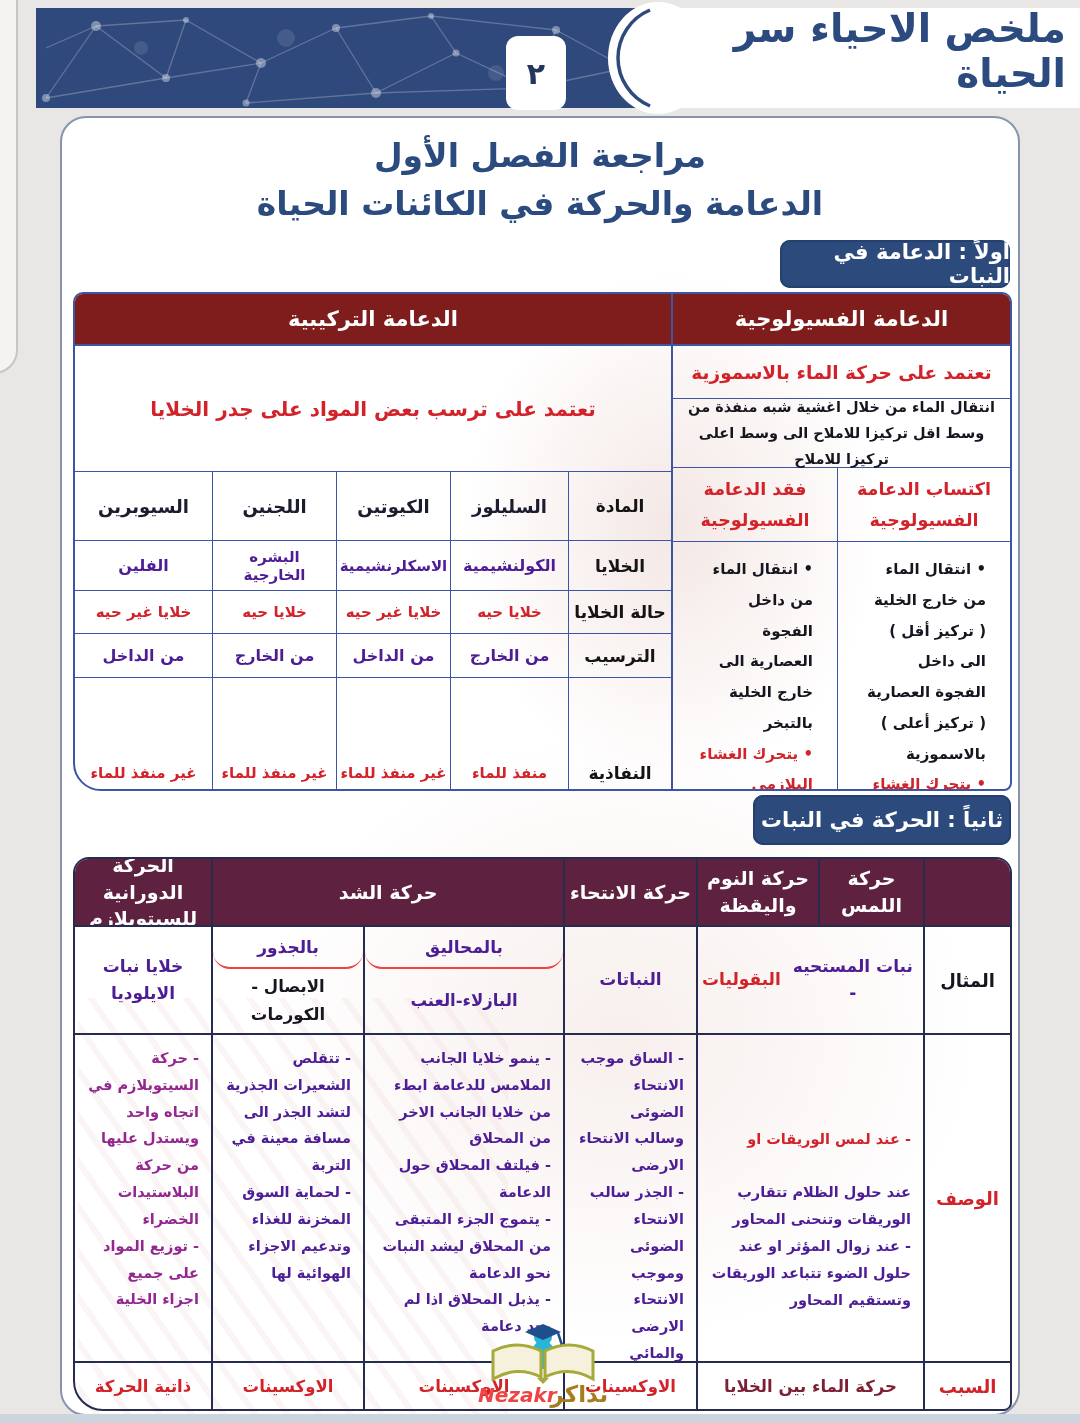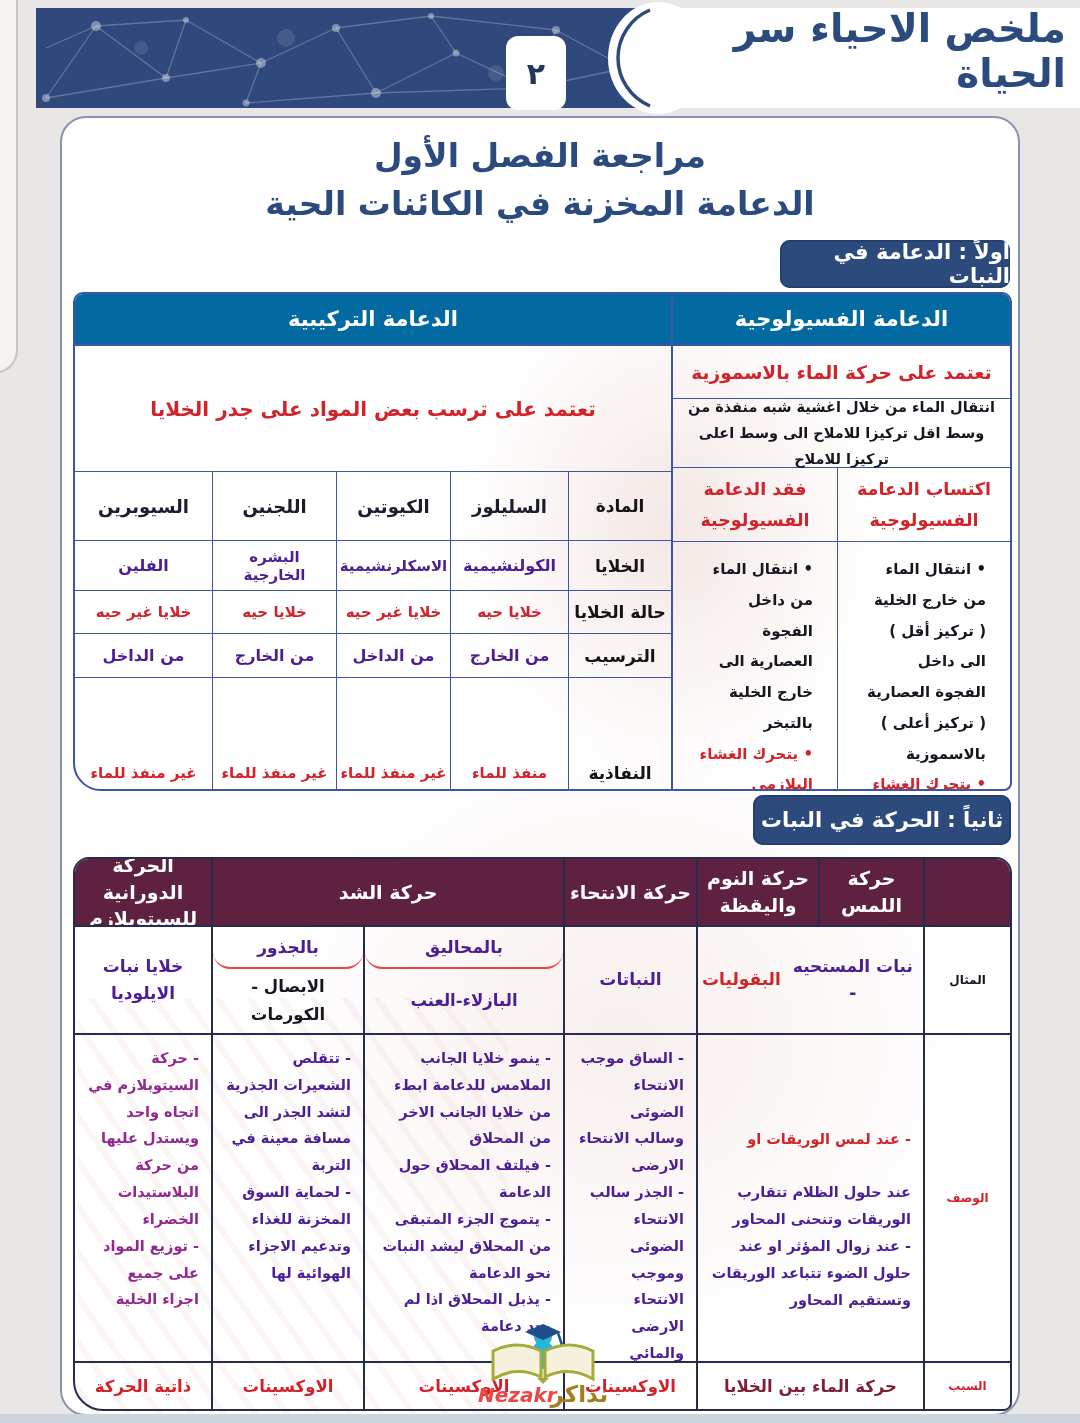--- a/index.html
+++ b/index.html
@@ -41,21 +41,21 @@
     box-shadow:0 0 0 2px #24406e inset;}
   .badge1{left:718px;top:122px;width:230px;height:48px;}
   .badge2{left:691px;top:677px;width:258px;height:50px;}
 
   
   .t1{position:absolute;left:11px;top:174px;width:935px;height:495px;direction:rtl;z-index:1;
     display:grid;grid-template-columns:337px 1fr;
     border:2px solid #3c56a5;border-radius:10px 10px 8px 28px;overflow:hidden;}
   .t1col{display:flex;flex-direction:column;min-width:0;}
   .t1col.struct{border-inline-start:2px solid #3c56a5;}
-  .h1{height:50px;flex:0 0 50px;background:#0369a1;color:#fff;font-size:21px;font-weight:bold;
+  .h1{height:50px;flex:0 0 50px;background:#7f1d1d;color:#fff;font-size:21px;font-weight:bold;
     display:flex;align-items:center;justify-content:center;border-bottom:2px solid #3c56a5;}
   .dep{height:52px;flex:0 0 52px;display:flex;align-items:center;justify-content:center;
     color:#d2232a;font-weight:bold;font-size:18.5px;border-bottom:1.7px solid #3c56a5;text-align:center;}
   .def{height:68px;flex:0 0 68px;display:flex;align-items:center;justify-content:center;text-align:center;
     color:#15161f;font-weight:bold;font-size:14.5px;line-height:1.8;border-bottom:1.7px solid #3c56a5;padding:0 5px;}
   .sub{flex:1;display:grid;grid-template-columns:172px 1fr;min-height:0;}
   .subcol{display:flex;flex-direction:column;min-width:0;}
   .subcol.lose{border-inline-start:1.7px solid #3c56a5;}
   .subh{height:73px;flex:0 0 73px;display:flex;align-items:center;justify-content:center;text-align:center;
     color:#d2232a;font-weight:bold;font-size:17.5px;line-height:1.75;border-bottom:1.7px solid #3c56a5;padding:0 4px;}
@@ -83,21 +83,21 @@
   .t2{position:absolute;left:11px;top:739px;width:935px;height:550px;direction:rtl;z-index:1;
     display:grid;grid-template-columns:85px 105px 122px 133px 200px 152px 1fr;
     grid-template-rows:66px 108px 1fr 48px;
     border:2.5px solid #262c50;border-radius:16px 16px 8px 30px;overflow:hidden;}
   .t2 > div{min-width:0;min-height:0;}
   .c{display:flex;align-items:center;justify-content:center;text-align:center;}
   .bs{border-inline-start:2px solid #262c50;}
   .bt{border-top:2px solid #262c50;}
   .t2h{background:#5e2140;color:#fff;font-weight:bold;font-size:19px;line-height:1.4;padding:2px 4px;}
   .sp2{grid-column:span 2;}
-  .rowlbl{font-weight:bold;font-size:12px;}
+  .rowlbl{font-weight:bold;font-size:18px;}
   .ex{font-weight:bold;font-size:17px;line-height:1.6;padding:2px 4px;}
   .splitcell{display:flex;flex-direction:column;}
   .split-top{flex:0 0 40px;display:flex;align-items:center;justify-content:center;
     border-bottom:2px solid #ef4444;font-weight:bold;font-size:17px;border-radius:17px;}
   .split-bottom{flex:1;display:flex;align-items:center;justify-content:center;text-align:center;
     font-weight:bold;font-size:16.5px;line-height:1.7;padding:2px 6px;}
   .desc{padding:10px 12px 4px;text-align:right;font-weight:bold;font-size:14.5px;line-height:1.85;
     white-space:pre-line;}
   .desc.centered{padding-top:64px;}
   .cause{font-weight:bold;font-size:16.5px;}
@@ -173,21 +173,21 @@
 <div class="hdr-title">ملخص الاحياء سر الحياة</div>
 <div class="page-tab">٢</div>
 
 <div class="card">
   <div class="blob head"></div>
   <div class="blob body"></div>
   <div class="streaks"></div>
 
   <div class="intro">
     <div>مراجعة الفصل الأول</div>
-    <div>الدعامة المخزنة في الكائنات الحية</div>
+    <div>الدعامة والحركة في الكائنات الحياة</div>
   </div>
 
   <div class="badge badge1">أولاً : الدعامة في النبات</div>
 
   <div class="t1">
 
     <div class="t1col">
       <div class="h1">الدعامة الفسيولوجية</div>
       <div class="dep">تعتمد على حركة الماء بالاسموزية</div>
       <div class="def">انتقال الماء من خلال اغشية شبه منفذة من وسط اقل تركيزا للاملاح الى وسط اعلى تركيزا للاملاح</div>

